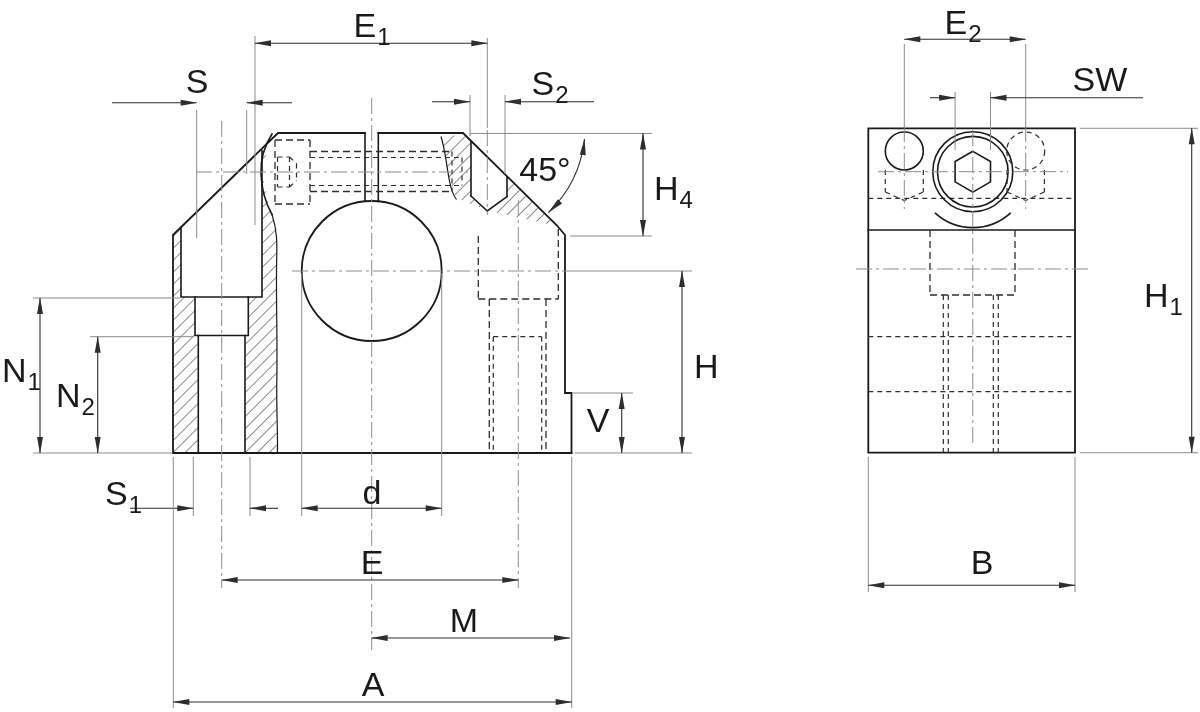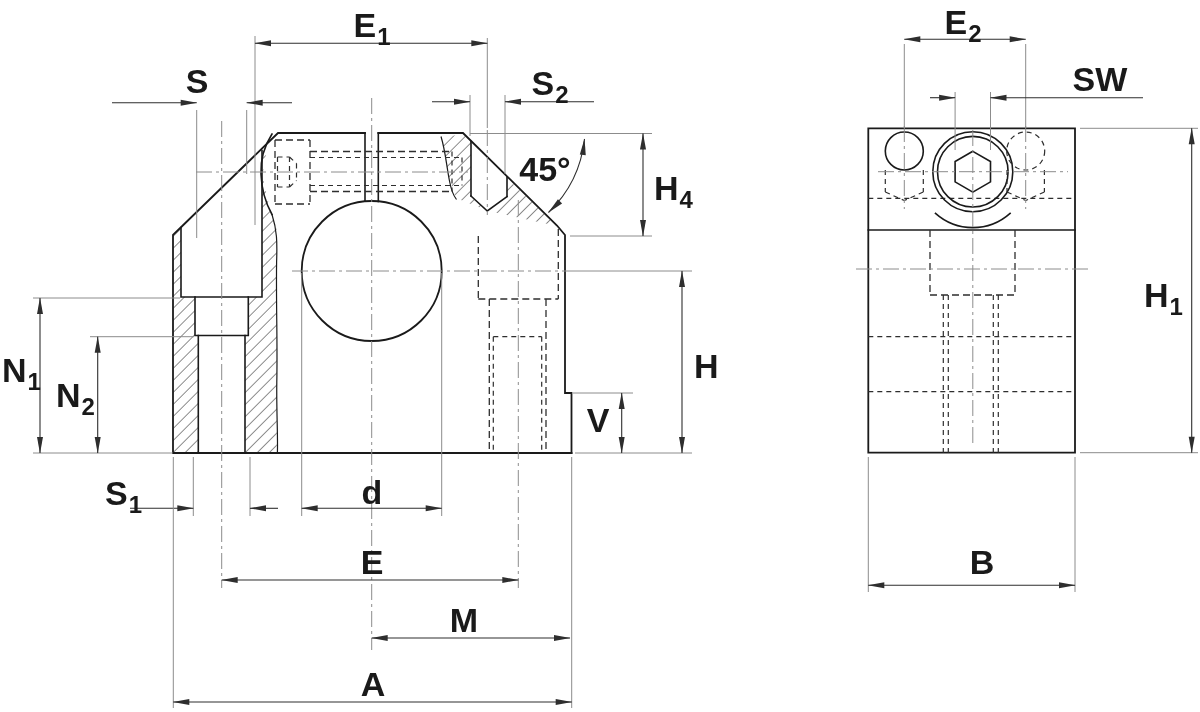--- a/index.html
+++ b/index.html
@@ -1,20 +1,20 @@
 <!DOCTYPE html>
 <html style="--line: #1a1a1a; --thin: #8c8c8c; --dim: #2e2e2e; --bg: #ffffff;"><head>
 <meta charset="utf-8">
 <style>
   :root{
     --line:#1a1a1a; --thin:#8c8c8c; --dim:#2e2e2e; --bg:#ffffff;
   }
   html,body{margin:0;padding:0;background:var(--bg);}
   .stage{width:1200px;height:712px;background:var(--bg);position:relative;overflow:hidden;
-         font-family:"Liberation Sans", sans-serif;font-weight:bold;}
+         font-family:"Liberation Sans", sans-serif;}
   svg{display:block}
   .ol  {stroke:var(--line);stroke-width:1.8;fill:none;stroke-linecap:square;}
   .ol2 {stroke:var(--line);stroke-width:1.6;fill:none;stroke-linecap:square;}
   .hid {stroke:var(--dim);stroke-width:1.3;fill:none;stroke-dasharray:7 4;}
   .hid2{stroke:var(--dim);stroke-width:1.2;fill:none;stroke-dasharray:5 4;}
   .cl  {stroke:var(--thin);stroke-width:1;fill:none;stroke-dasharray:16 4 3 4;}
   .ext {stroke:var(--thin);stroke-width:1;fill:none;}
   .dim {stroke:var(--dim);stroke-width:1.1;fill:none;}
   .brk {stroke:var(--line);stroke-width:1.2;fill:none;}
   .hfill{fill:url(#hatch);stroke:none;}

